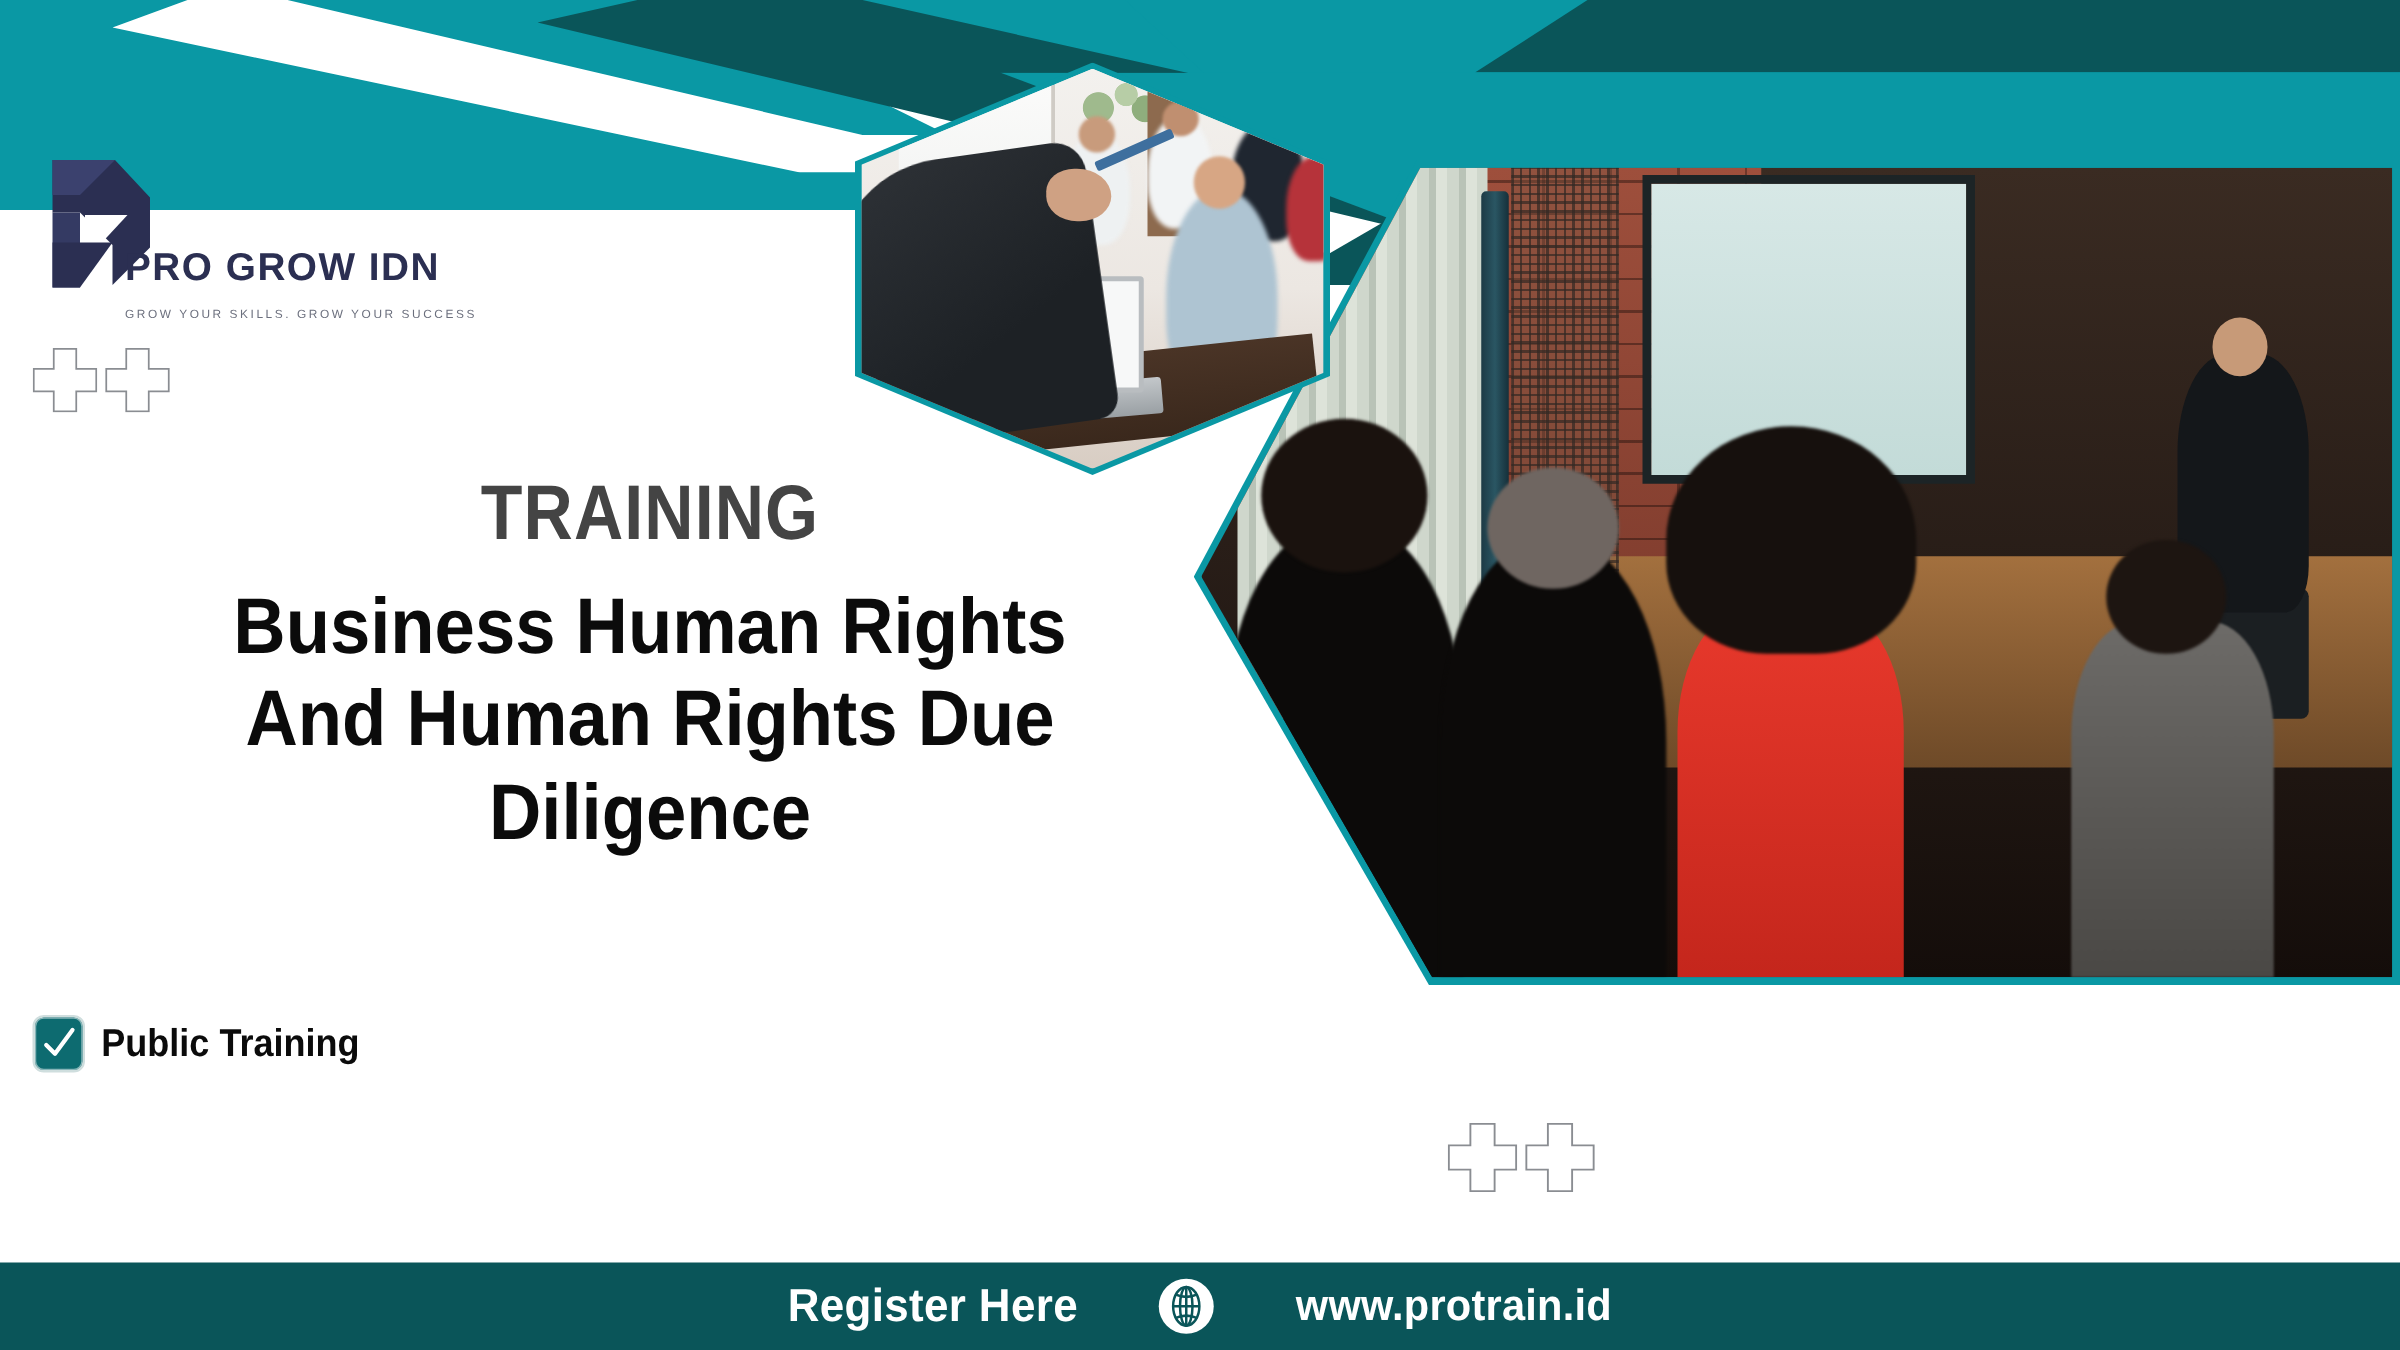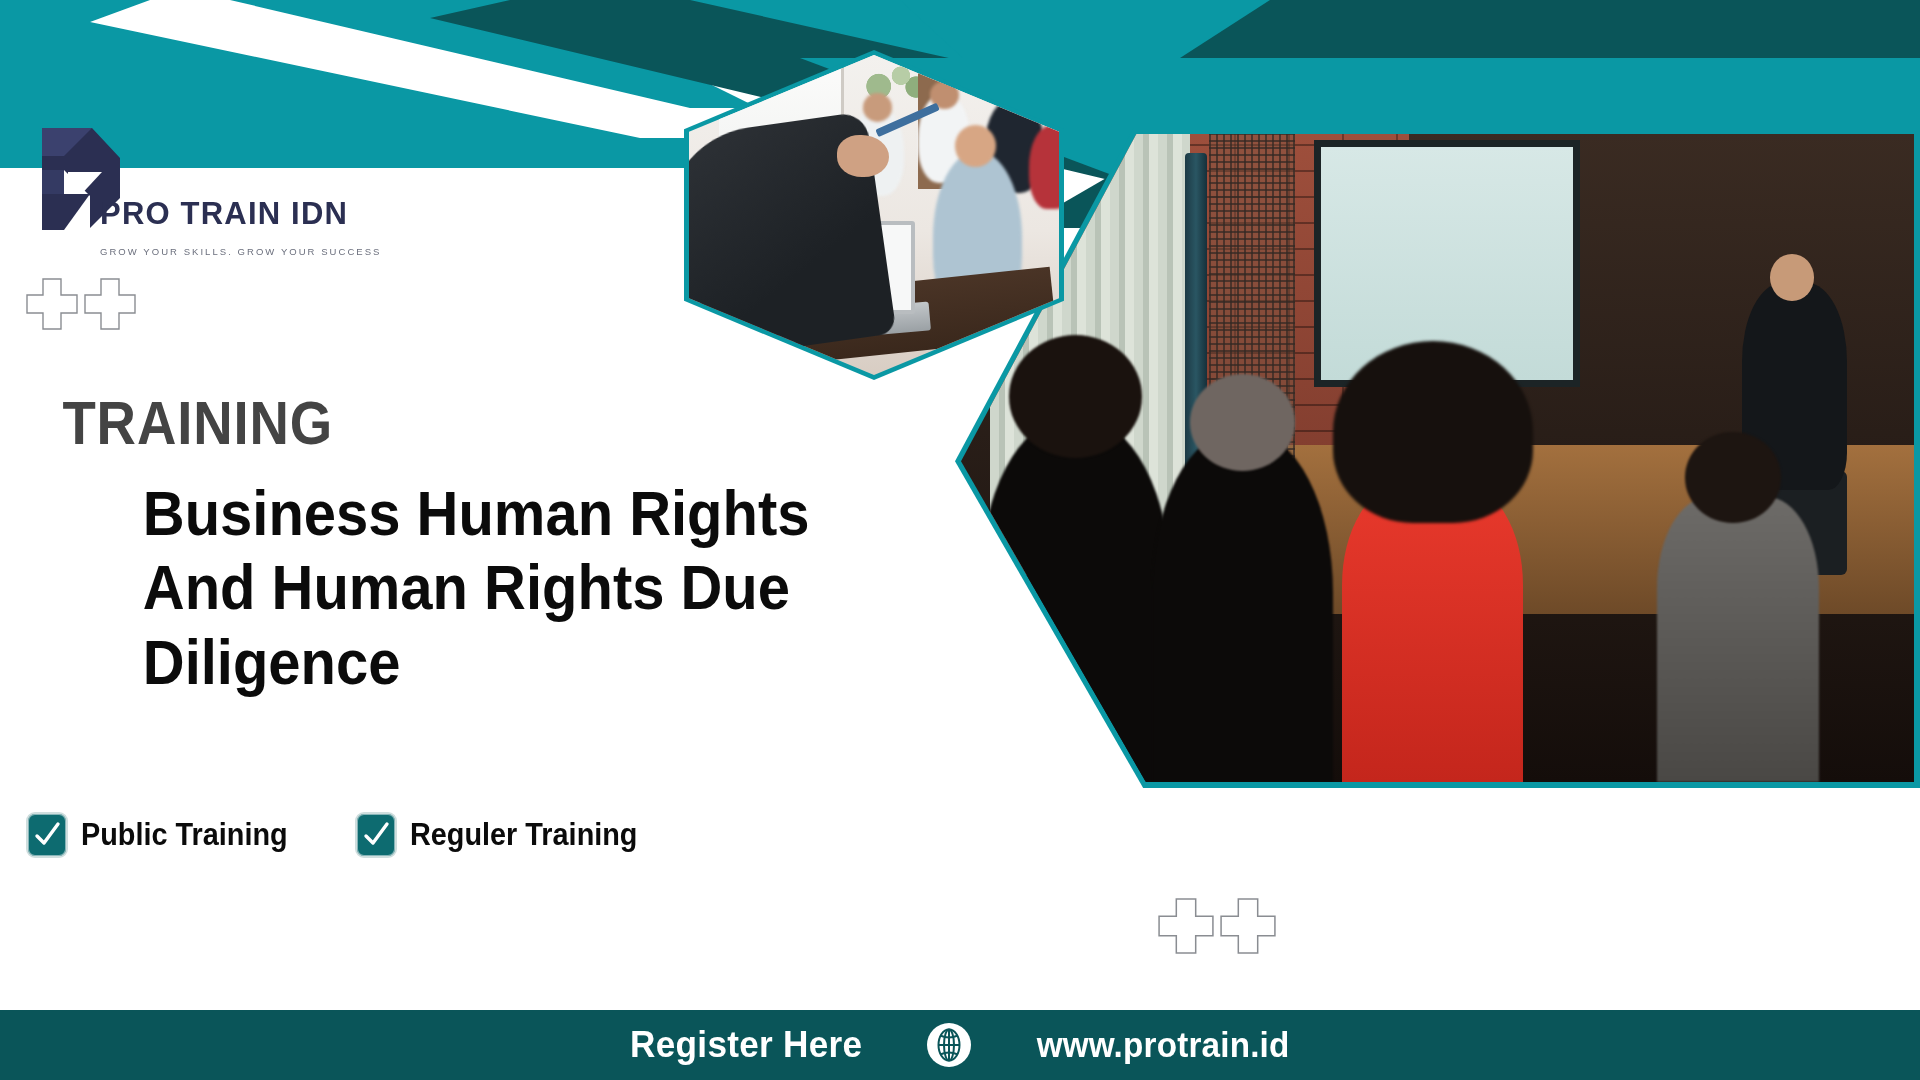--- a/index.html
+++ b/index.html
@@ -92,21 +92,21 @@
     font-size:9.5px; letter-spacing:2.05px; color:#6b6f7d;
     white-space:nowrap; margin-top:17px; font-weight:normal;
   }
 
   
   .crosses { position:absolute; display:flex; gap:6px; }
   .crosses.left { left:26px; top:278px; }
   .crosses.bottom { left:1158px; top:898px; }
 
   
-  .headline { position:absolute; left:0px; top:392px; width:1040px; }
+  .headline { position:absolute; left:0px; top:380px; width:1040px; text-align:center; }
   .kicker {
     font-family:"Liberation Sans Narrow","Liberation Sans",sans-serif;
     font-weight:bold; font-size:62px; letter-spacing:1px;
     color:var(--kicker); line-height:1;
     transform:scaleX(0.88); transform-origin:center;
   }
   .title {
     margin-top:22px;
     font-family:"Liberation Sans Narrow","Liberation Sans",sans-serif;
     font-weight:bold; font-size:63px; line-height:1.18;
@@ -255,21 +255,21 @@
   <div class="logo-wrap">
     <svg class="logo-mark" viewBox="0 0 100 118">
       <polygon points="18,8 68,8 96,38 96,78 66,108 66,76 40,50 18,50" fill="#2b2f52"></polygon>
       <polygon points="18,8 18,110 40,110 40,50 18,50" fill="#343a63"></polygon>
       <polygon points="18,8 68,8 40,36 18,36" fill="#3b416e"></polygon>
       <polygon points="40,46 74,46 52,70 40,70" fill="#ffffff" opacity="0"></polygon>
       <polygon points="44,52 78,52 52,80 44,80" fill="#ffffff"></polygon>
       <polygon points="18,74 66,74 40,110 18,110" fill="#2b2f52"></polygon>
     </svg>
     <div class="logo-text">
-      <div class="logo-name">PRO TRAIN IDN</div>
+      <div class="logo-name">PRO GROW IDN</div>
       <div class="logo-tag">GROW YOUR SKILLS. GROW YOUR SUCCESS</div>
     </div>
   </div>
 
   <div class="crosses left">
     <svg width="52" height="52" viewBox="0 0 52 52">
       <polygon points="17,1 35,1 35,17 51,17 51,35 35,35 35,51 17,51 17,35 1,35 1,17 17,17" fill="none" stroke="#8a8d92" stroke-width="1.4"></polygon>
     </svg>
     <svg width="52" height="52" viewBox="0 0 52 52">
       <polygon points="17,1 35,1 35,17 51,17 51,35 35,35 35,51 17,51 17,35 1,35 1,17 17,17" fill="none" stroke="#8a8d92" stroke-width="1.4"></polygon>
@@ -282,28 +282,20 @@
   </div>
 
   <div class="features">
     <div class="feature">
       <div class="cbox">
         <svg width="28" height="28" viewBox="0 0 28 28">
           <path d="M4 15 L11 22 L25 3" fill="none" stroke="#ffffff" stroke-width="3.4" stroke-linecap="round" stroke-linejoin="round"></path>
         </svg>
       </div>
       <div class="feature-label">Public Training</div>
-    </div>
-    <div class="feature">
-      <div class="cbox">
-        <svg width="28" height="28" viewBox="0 0 28 28">
-          <path d="M4 15 L11 22 L25 3" fill="none" stroke="#ffffff" stroke-width="3.4" stroke-linecap="round" stroke-linejoin="round"></path>
-        </svg>
-      </div>
-      <div class="feature-label">Reguler Training</div>
     </div>
   </div>
 
   <div class="crosses bottom">
     <svg width="56" height="56" viewBox="0 0 52 52">
       <polygon points="17,1 35,1 35,17 51,17 51,35 35,35 35,51 17,51 17,35 1,35 1,17 17,17" fill="none" stroke="#8a8d92" stroke-width="1.4"></polygon>
     </svg>
     <svg width="56" height="56" viewBox="0 0 52 52">
       <polygon points="17,1 35,1 35,17 51,17 51,35 35,35 35,51 17,51 17,35 1,35 1,17 17,17" fill="none" stroke="#8a8d92" stroke-width="1.4"></polygon>
     </svg>

